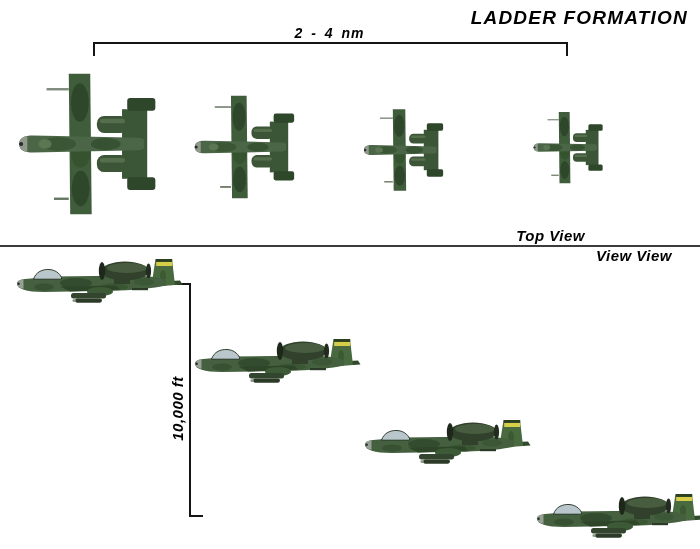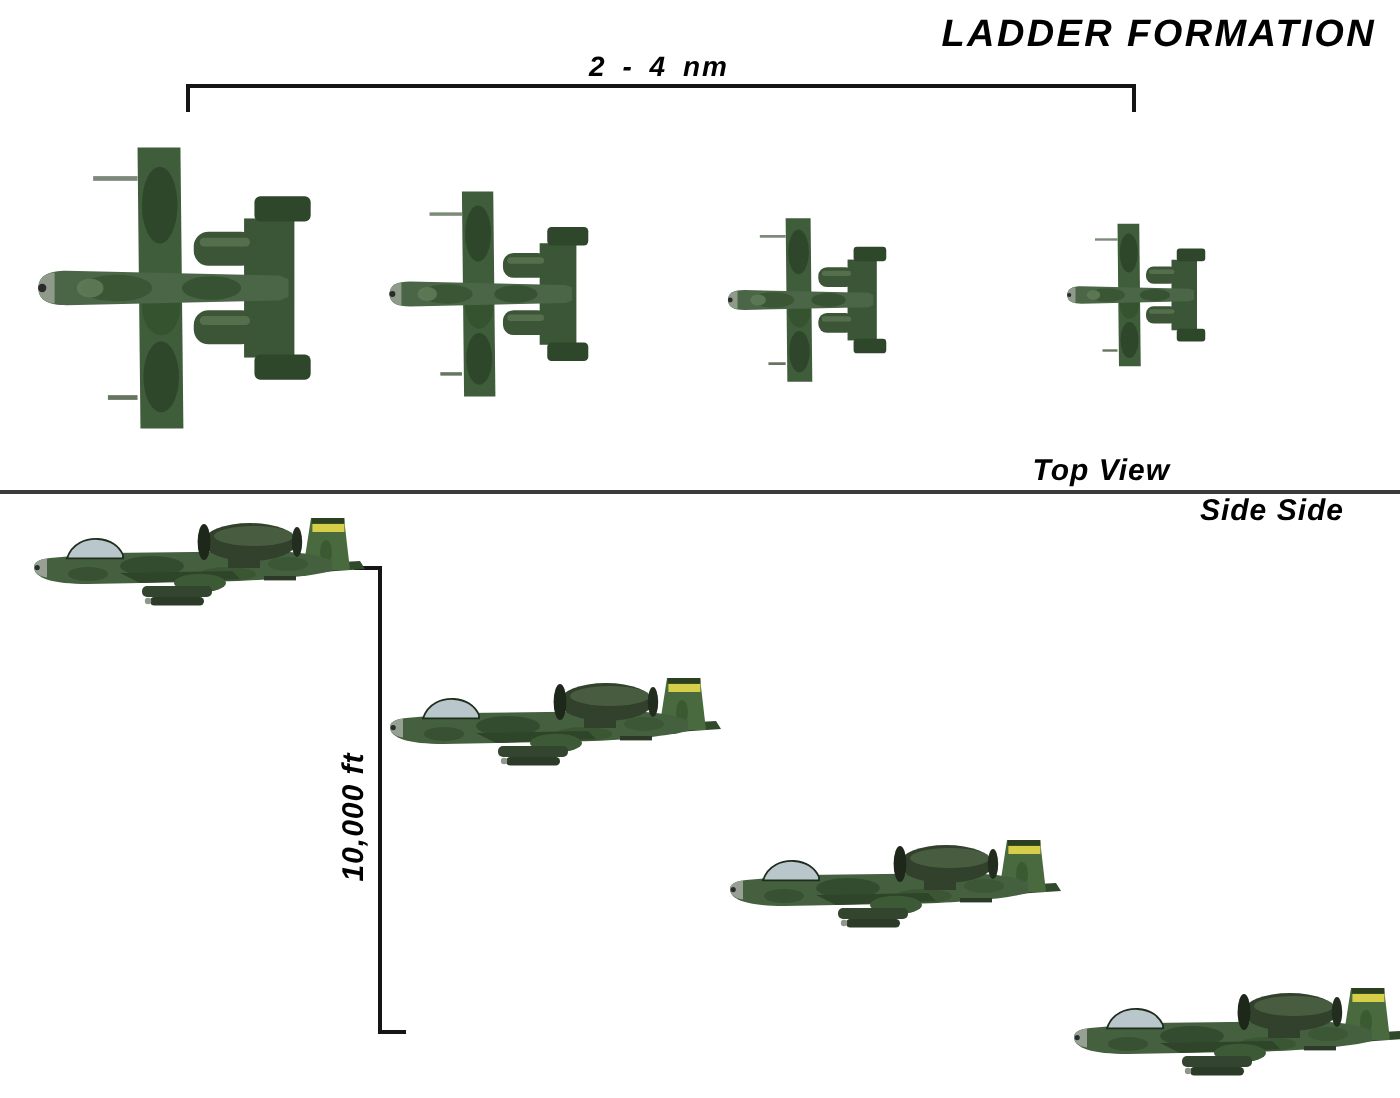--- a/index.html
+++ b/index.html
@@ -130,21 +130,21 @@
     <svg class="ac actop4">
         <use href="#a10-top" xlink:href="#a10-top"></use>
       </svg>
 
     <div class="view-label topview-label">Top View</div>
   </div>
 
   <div class="divider"></div>
 
   <div>
-    <div class="view-label sideview-label">Side Side</div>
+    <div class="view-label sideview-label">View View</div>
 
     <div class="alt-line"></div>
     <div class="alt-tick-top"></div>
     <div class="alt-tick-bottom"></div>
     <div class="alt-label">10,000 ft</div>
 
     <svg class="ac acside1">
         <use href="#a10-side" xlink:href="#a10-side"></use>
       </svg>
     <svg class="ac acside2">

